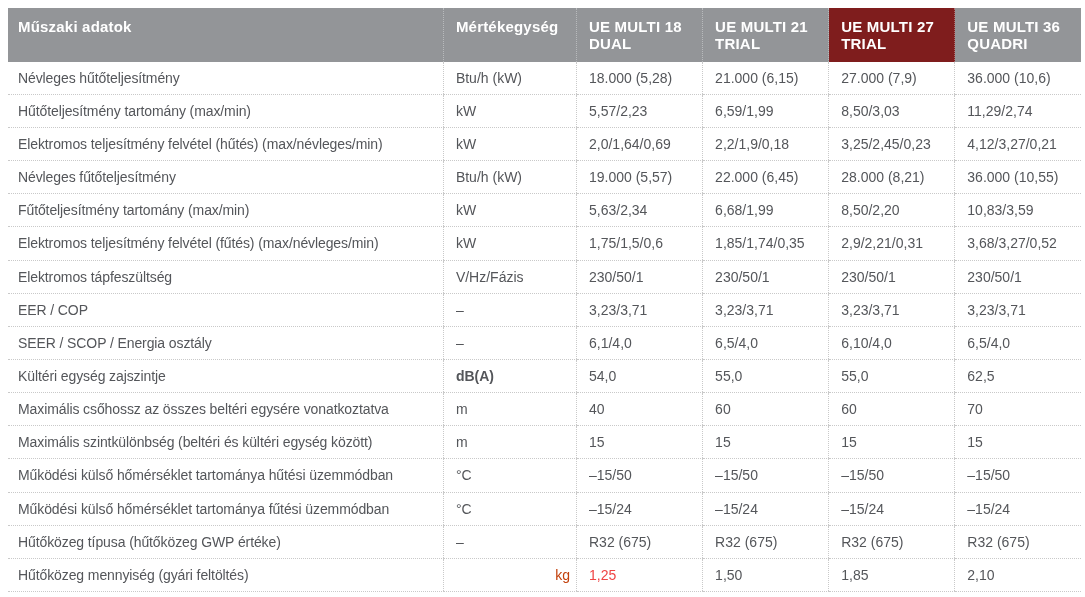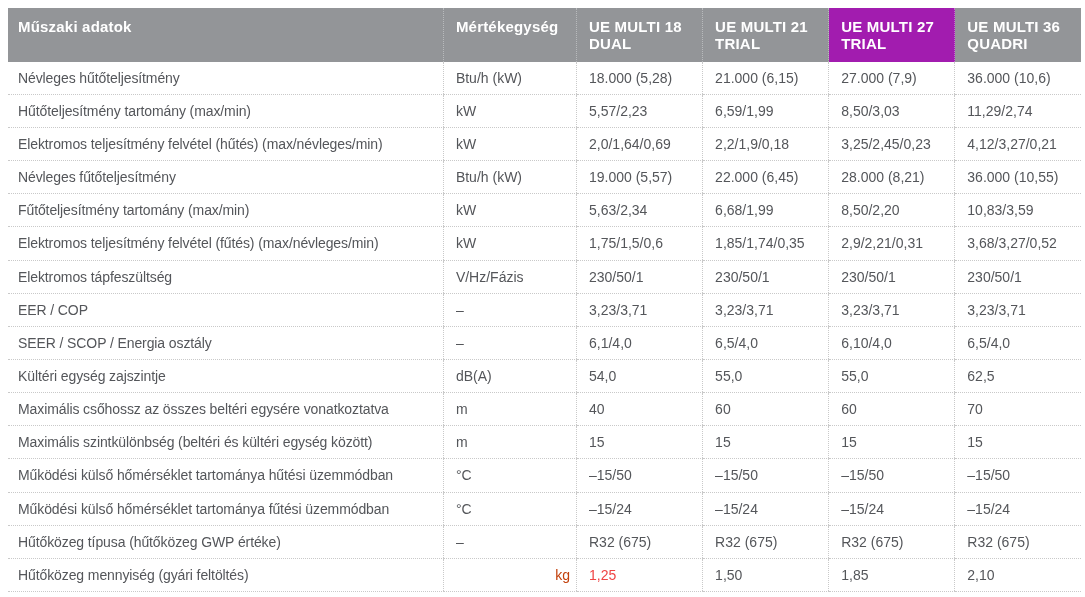--- a/index.html
+++ b/index.html
@@ -63,21 +63,21 @@
         <col class="c-val">
     </colgroup>
     <thead>
       <tr>
         <th class="first" style="background: rgb(147, 149, 152); color: rgb(255, 255, 255);">Műszaki adatok</th>
         <th style="background: rgb(147, 149, 152); color: rgb(255, 255, 255);">Mértékegység</th>
         <th style="background: rgb(147, 149, 152); color: rgb(255, 255, 255);">UE MULTI 18
 DUAL</th>
         <th style="background: rgb(147, 149, 152); color: rgb(255, 255, 255);">UE MULTI 21
 TRIAL</th>
-        <th style="background: #a21caf; color: rgb(255, 255, 255);">UE MULTI 27
+        <th style="background: #7f1d1d; color: rgb(255, 255, 255);">UE MULTI 27
 TRIAL</th>
         <th style="background: rgb(147, 149, 152); color: rgb(255, 255, 255);">UE MULTI 36
 QUADRI</th>
       </tr>
     </thead>
     <tbody>
         <tr>
           <td class="label-cell" style="color: rgb(84, 86, 90);">Névleges hűtőteljesítmény</td>
           <td style="color: rgb(84, 86, 90);">Btu/h (kW)</td>
           <td style="color: rgb(84, 86, 90);">18.000 (5,28)</td>
@@ -144,21 +144,21 @@
         <tr>
           <td class="label-cell" style="color: rgb(84, 86, 90);">SEER / SCOP / Energia osztály</td>
           <td style="color: rgb(84, 86, 90);">–</td>
           <td style="color: rgb(84, 86, 90);">6,1/4,0</td>
           <td style="color: rgb(84, 86, 90);">6,5/4,0</td>
           <td style="color: rgb(84, 86, 90);">6,10/4,0</td>
           <td style="color: rgb(84, 86, 90);">6,5/4,0</td>
         </tr>
         <tr>
           <td class="label-cell" style="color: rgb(84, 86, 90);">Kültéri egység zajszintje</td>
-          <td style="color: rgb(84, 86, 90);">dB(A)</td>
+          <td style="color: rgb(84, 86, 90); font-weight: bold;">dB(A)</td>
           <td style="color: rgb(84, 86, 90);">54,0</td>
           <td style="color: rgb(84, 86, 90);">55,0</td>
           <td style="color: rgb(84, 86, 90);">55,0</td>
           <td style="color: rgb(84, 86, 90);">62,5</td>
         </tr>
         <tr>
           <td class="label-cell" style="color: rgb(84, 86, 90);">Maximális csőhossz az összes beltéri egysére vonatkoztatva</td>
           <td style="color: rgb(84, 86, 90);">m</td>
           <td style="color: rgb(84, 86, 90);">40</td>
           <td style="color: rgb(84, 86, 90);">60</td>

